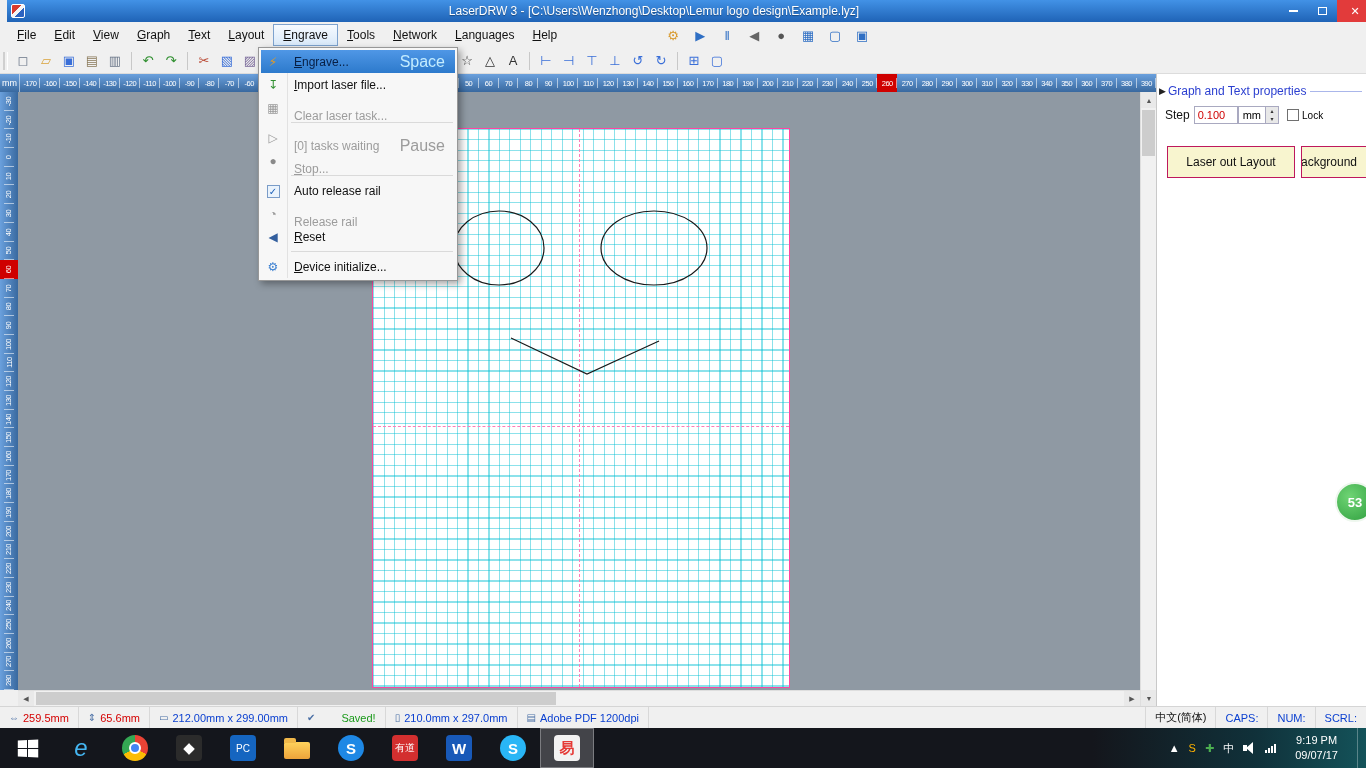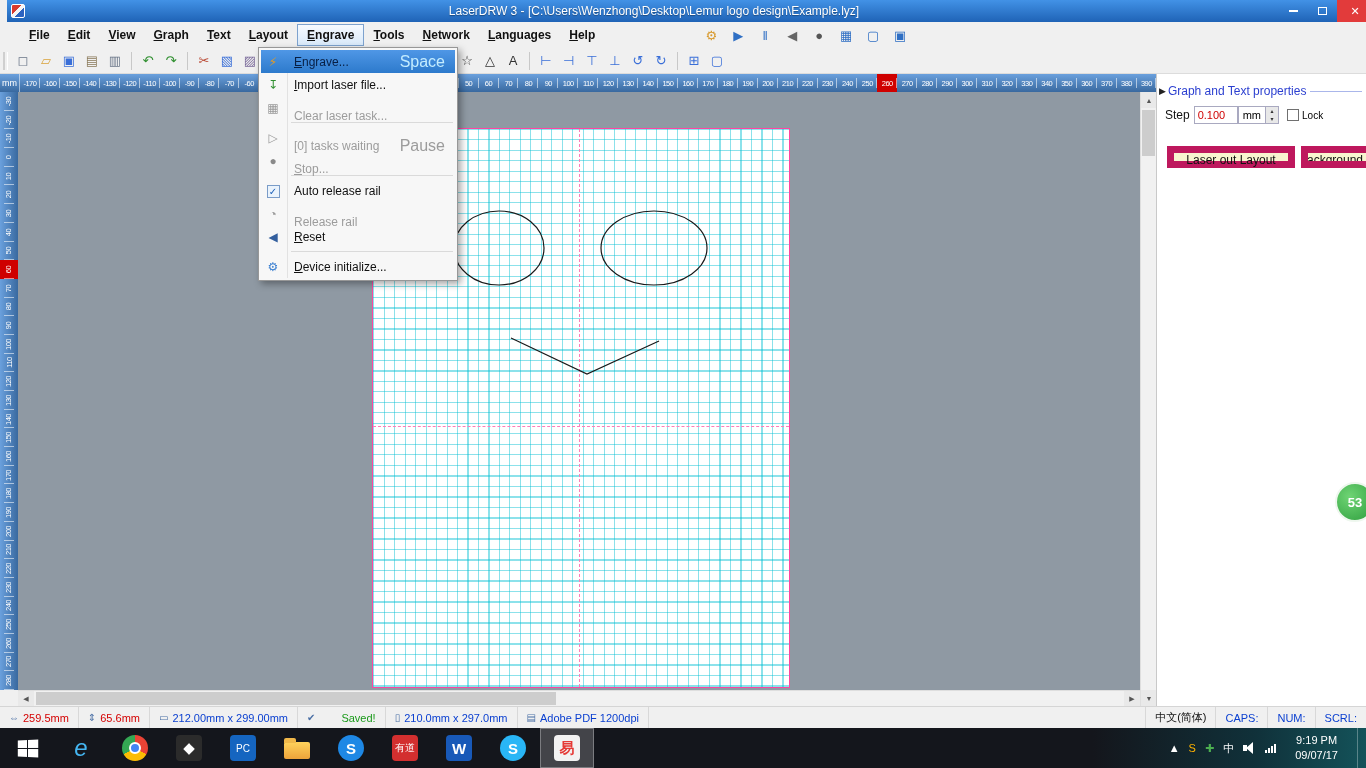--- a/index.html
+++ b/index.html
@@ -13,21 +13,21 @@
   .app-icon{width:14px;height:14px;margin:0 4px;background:linear-gradient(135deg,#d83a2e 0 40%,#f5f5f5 40% 60%,#2c63c0 60%);border:1px solid #fff;border-radius:2px;flex:0 0 14px;}
   .title-text{flex:1;text-align:center;font-size:12px;white-space:nowrap;overflow:hidden;text-shadow:0 1px 1px rgba(0,0,0,.35);}
   .win-controls{display:flex;height:100%;flex:0 0 auto;}
   .wc{width:29px;height:100%;display:flex;align-items:center;justify-content:center;font-size:11px;color:#fff;}
   .wc .minbar{width:9px;height:2px;background:#fff;}
   .wc .maxbox{width:9px;height:8px;border:1px solid #fff;}
   .wc.close{background:#e23b3b;width:36px;}
 
   
   .menubar{position:absolute;left:0;top:22px;width:1366px;height:26px;background:#f0f0f0;display:flex;align-items:center;z-index:15;}
-  #menu-items{display:flex;align-items:center;height:100%;padding-left:20px;font-weight:bold;}
+  #menu-items{display:flex;align-items:center;height:100%;padding-left:8px;}
   .menu-item{display:inline-block;padding:0 9px;height:22px;line-height:22px;color:#111;}
   .menu-item::first-letter{text-decoration:underline;}
   .menu-item.active{background:linear-gradient(#f6faff,#d9e9f9);border:1px solid #7da2ce;line-height:20px;}
   #menu-right-icons{display:flex;align-items:center;gap:5px;margin-left:96px;}
 
   .tb-icon{width:22px;height:20px;display:flex;align-items:center;justify-content:center;font-size:13px;}
 
   
   .toolbar{position:absolute;left:0;top:48px;width:1366px;height:26px;background:#f0f0f0;border-bottom:1px solid #dcdcdc;display:flex;align-items:center;z-index:15;}
   .tb-grip{width:5px;height:18px;border-left:2px solid #cfcfcf;border-right:1px solid #fff;margin:0 4px 0 3px;}
@@ -77,21 +77,21 @@
   .step-label{font-size:12px;color:#111;margin-right:4px;}
   .step-input{width:44px;height:18px;border:1px solid #a9a9c0;color:#d00000;font-size:11px;padding:0 3px;font-family:inherit;}
   .unit-box{display:flex;align-items:stretch;border:1px solid #a9a9c0;height:18px;background:#fff;}
   .unit-label{padding:0 4px;font-size:11px;display:flex;align-items:center;}
   .spin{display:flex;flex-direction:column;width:13px;border-left:1px solid #a9a9c0;}
   .spin span{flex:1;font-size:6px;line-height:8px;text-align:center;background:#e8e8e8;color:#333;}
   .lock{display:flex;align-items:center;gap:3px;margin-left:8px;}
   .cb{width:12px;height:12px;border:1px solid #707070;background:#fff;}
   .lock-label{font-size:10px;}
   .rp-buttons{position:relative;margin-top:22px;height:24px;}
-  .rp-btn{position:absolute;height:22px;background:#f8f5cf;border:7px solid #be185d;font-size:12px;font-family:inherit;color:#111;white-space:nowrap;}
+  .rp-btn{position:absolute;height:32px;background:#f8f5cf;border:1px solid #be185d;font-size:12px;font-family:inherit;color:#111;white-space:nowrap;}
   #layout-btn{left:10px;width:128px;}
   #bg-btn{left:144px;width:90px;overflow:hidden;text-indent:-9px;text-align:left;padding-left:0;}
 
   
   .badge{position:absolute;right:-9px;top:482px;width:40px;height:40px;border-radius:50%;z-index:60;
     background:radial-gradient(circle at 35% 35%,#6fd474,#2e9e3e);border:2px solid #eef7ee;color:#fff;
     display:flex;align-items:center;justify-content:center;font-size:13px;font-weight:bold;}
 
   
   .dropdown{position:absolute;left:258px;top:47px;width:200px;background:#f7f7f7;border:1px solid #979797;

